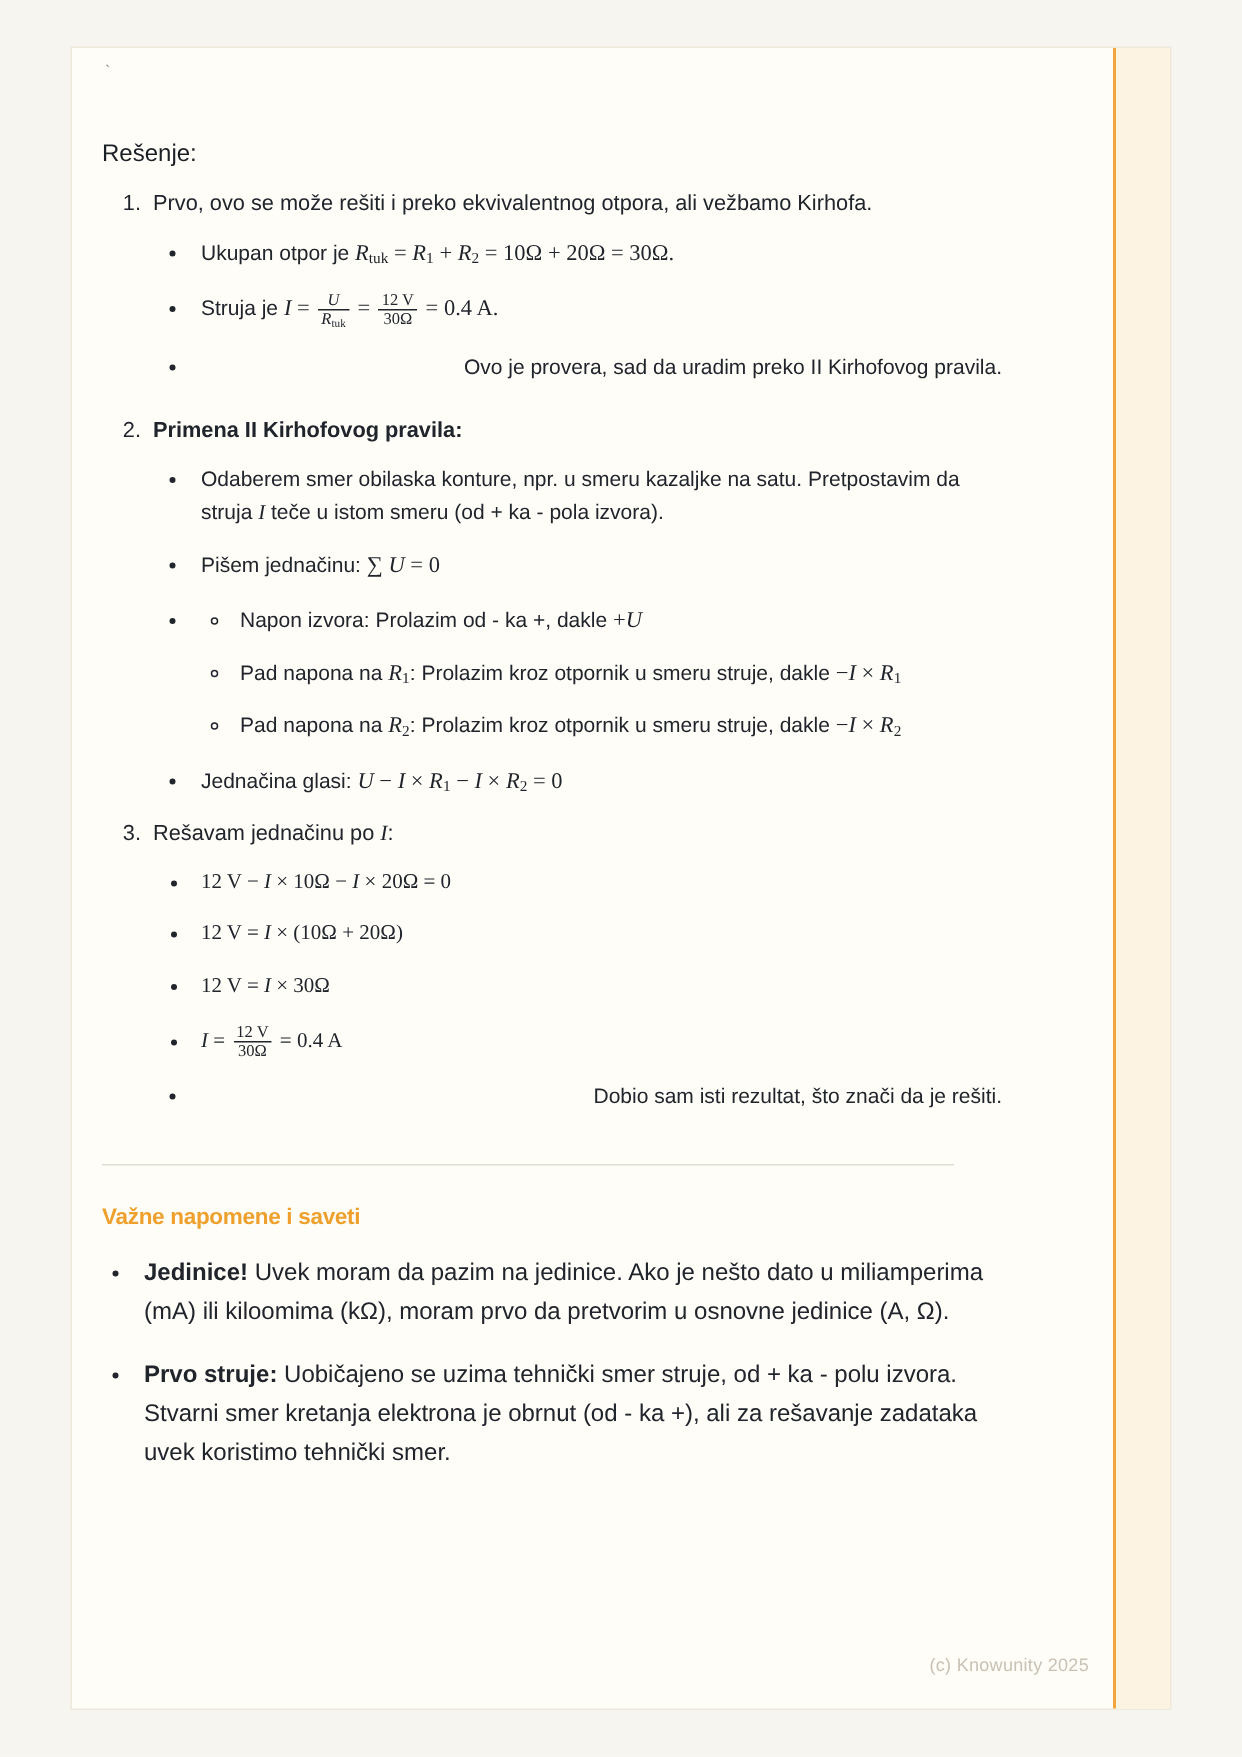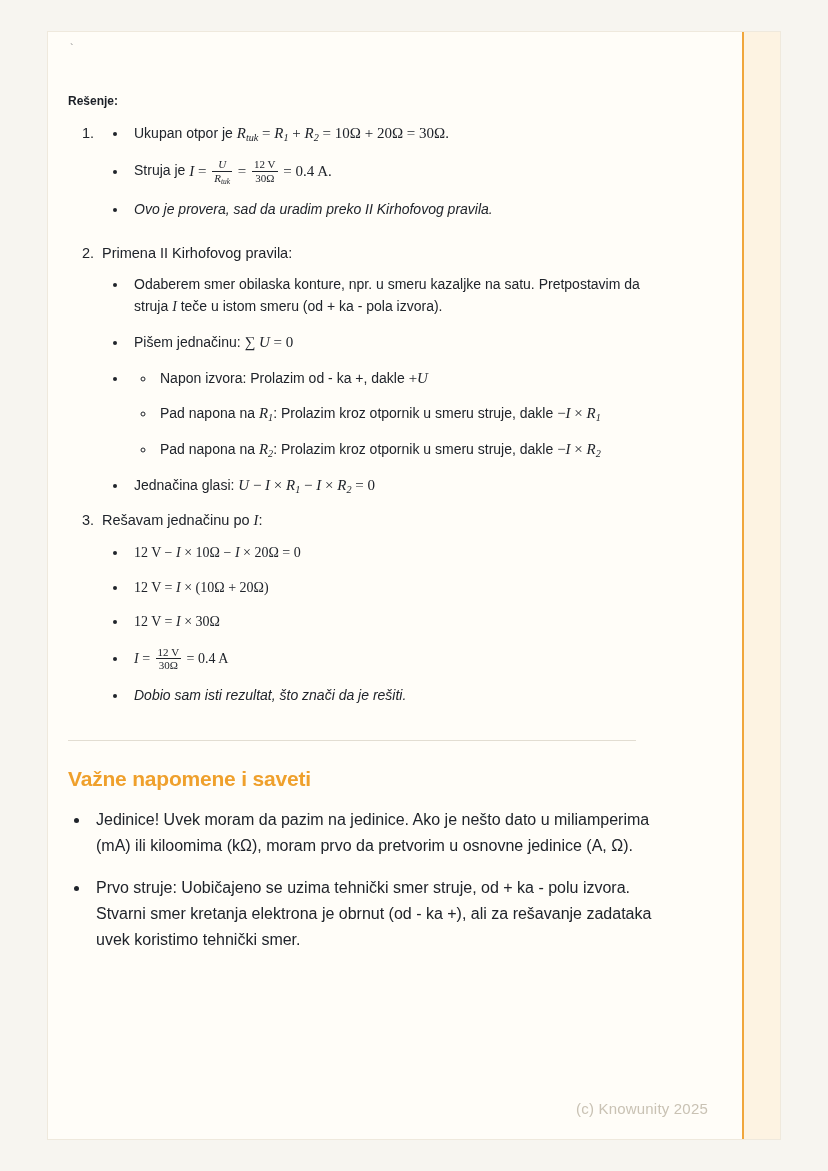--- a/index.html
+++ b/index.html
@@ -41,22 +41,22 @@
     color: #20242b;
   }
   .tick {
     font-size: 11px;
     color: #8a8a8a;
     line-height: 12px;
     height: 14px;
     padding-left: 2px;
   }
   .h-solution {
-    font-size: 12px;
-    font-weight: bold;
+    font-size: 16px;
+    font-weight: normal;
     color: #1b1f26;
     margin: 38px 0 0 0;
   }
   ol.main {
     margin: 14px 0 0 0;
     padding-left: 30px;
     list-style-type: decimal;
   }
   ol.main > li {
     font-size: 14.5px;
@@ -86,28 +86,27 @@
     line-height: 1.55;
     margin-bottom: 12px;
     padding-left: 4px;
   }
   .mathy {
     font-family: "Liberation Serif", serif;
     font-size: 15px;
   }
   .it { font-style: italic; font-family: "Liberation Serif", serif; }
   .em-italic {
-    font-style: italic;
     font-size: 14px;
-  }
-  .bold { font-weight: normal; }
+    text-align: right;
+  }
+  .bold { font-weight: bold; }
   sub {
     font-size: 0.68em;
     vertical-align: -0.25em;
-    font-style: italic;
     font-family: "Liberation Serif", serif;
   }
   .frac {
     display: inline-block;
     vertical-align: -0.55em;
     text-align: center;
     font-family: "Liberation Serif", serif;
     font-size: 11px;
     line-height: 1.12;
     margin: 0 2px;
@@ -115,61 +114,62 @@
   .frac .num { display: block; border-bottom: 1px solid #20242b; padding: 0 2px; }
   .frac .den { display: block; padding: 0 2px; }
   hr.sep {
     border: none;
     border-top: 1px solid #e2ddd2;
     margin: 34px 0 0 0;
     width: 568px;
   }
   .h-tips {
     color: #efa02c;
-    font-size: 21px;
+    font-size: 15px;
     font-weight: bold;
     margin: 26px 0 0 0;
     letter-spacing: -0.2px;
   }
   ul.tips {
     margin: 16px 0 0 0;
     padding-left: 22px;
     list-style-type: disc;
   }
   ul.tips > li {
     font-size: 16px;
     line-height: 1.62;
     margin-bottom: 16px;
     padding-left: 6px;
   }
   .footer {
     position: absolute;
-    right: 72px;
+    right: 54px;
     bottom: 22px;
-    font-size: 15px;
+    font-size: 12px;
     color: #c9c2b4;
     letter-spacing: 0.2px;
   }
 </style>
 </head>
 <body>
 
 <div class="page">
   <div class="sheet">
     <div class="sheet-right-band"></div>
 
     <div class="content">
 
       <div class="tick">`</div>
 
       <div class="h-solution">Rešenje:</div>
 
       <ol class="main">
 
         <li>
+          <span>Prvo, ovo se može rešiti i preko ekvivalentnog otpora, ali vežbamo Kirhofa.</span>
           <ul class="sub">
             <li>
               Ukupan otpor je <span class="mathy"><span class="it">R</span><sub>tuk</sub> = <span class="it">R</span><sub>1</sub> + <span class="it">R</span><sub>2</sub> = 10Ω + 20Ω = 30Ω.</span>
             </li>
             <li>
               Struja je <span class="mathy"><span class="it">I</span> =
                 <span class="frac"><span class="num"><span class="it">U</span></span><span class="den"><span class="it">R</span><sub>tuk</sub></span></span>
                 =
                 <span class="frac"><span class="num">12 V</span><span class="den">30Ω</span></span>
                 = 0.4 A.</span>

